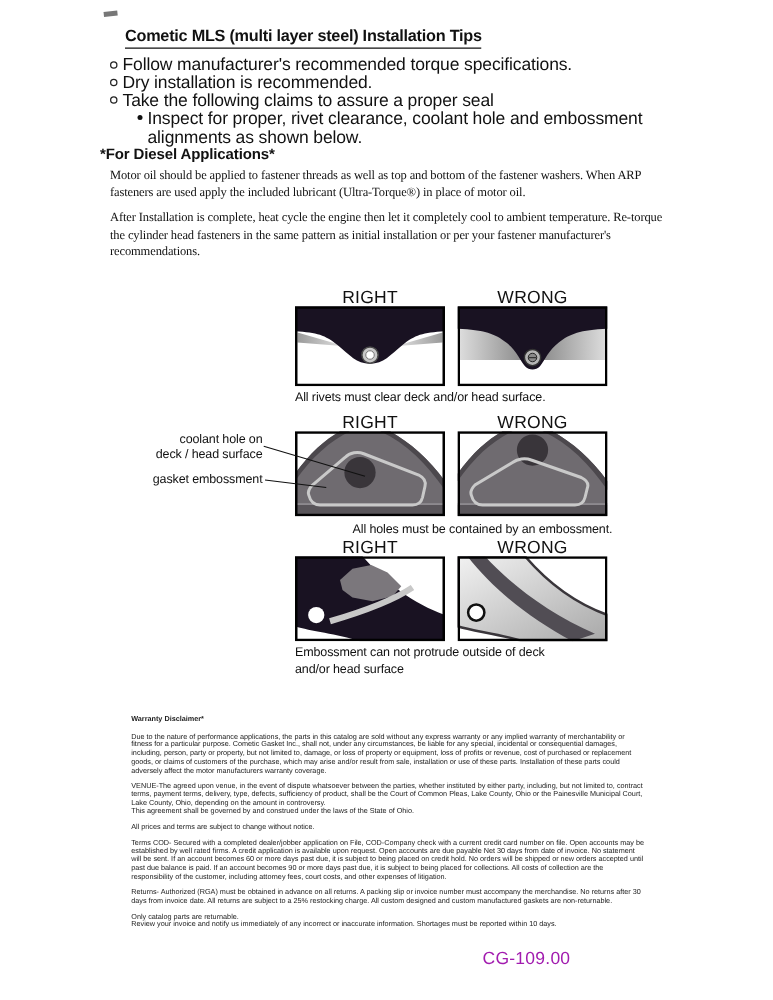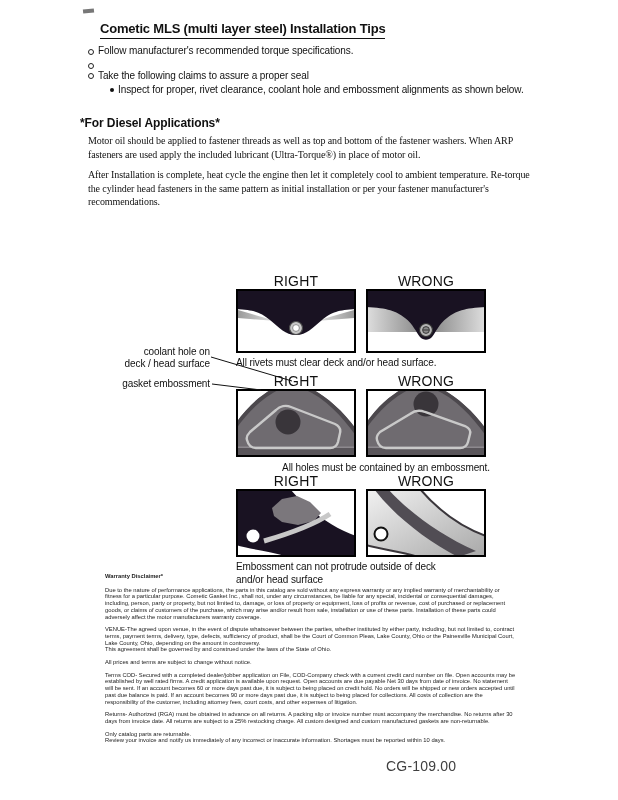--- a/index.html
+++ b/index.html
@@ -5,31 +5,31 @@
   html,body{margin:0;padding:0;background:#888;}
   .page{position:relative;width:618px;height:800px;background:#ffffff;overflow:hidden;
         font-family:"Liberation Sans",sans-serif;color:#111;}
   .abs{position:absolute;}
 
   .artifact{left:83px;top:9px;width:11px;height:4px;background:#4a4a4a;opacity:.75;transform:rotate(-6deg);}
 
   .title{left:100px;top:21px;font-size:13px;font-weight:bold;letter-spacing:-0.2px;
          border-bottom:1.5px solid #111;padding-bottom:2px;}
 
-  .bullets{left:88px;top:44px;width:452px;font-size:10px;letter-spacing:-0.1px;}
+  .bullets{left:88px;top:44px;width:452px;font-size:14px;letter-spacing:-0.1px;}
   .brow{display:flex;line-height:14.4px;}
   .brow .ob{flex:0 0 auto;width:4px;height:4px;border:1px solid #222;border-radius:50%;margin:4.5px 4px 0 0;}
   .brow.sub{margin-left:22px;}
   .brow .fb{flex:0 0 auto;width:4px;height:4px;background:#111;border-radius:50%;margin:5px 4px 0 0;}
 
   .h2{left:80px;top:116px;font-size:12px;font-weight:bold;letter-spacing:-0.1px;}
   .para{left:88px;width:452px;font-size:10px;line-height:13.6px;letter-spacing:-0.1px;font-family:Liberation Serif, serif;}
   .p1{top:134px;} .p2{top:168px;} .note{top:212px;}
 
-  .dgrow{width:250px;margin-top:44px;}
+  .dgrow{width:250px;}
   .dgrow .lblrow{display:flex;width:250px;}
   .dgrow .lbl{width:120px;text-align:center;font-size:14px;letter-spacing:0.2px;}
   .dgrow .lbl+.lbl{margin-left:10px;}
   .panels{position:absolute;top:16px;left:0;display:flex;}
   .panel{width:120px;}
   .panel+.panel{margin-left:10px;}
   .panel svg{display:block;}
   .cap{position:absolute;left:0;width:300px;font-size:10px;line-height:12.5px;letter-spacing:-0.1px;}
   #row1{left:236px;top:229px;} #row1 .cap{top:84px;}
   #row2{left:236px;top:329px;} #row2 .cap{top:89px;text-align:center;}
@@ -38,38 +38,39 @@
   .sidelabel{width:112px;text-align:right;font-size:10px;line-height:12px;letter-spacing:-0.1px;}
   #lbl-coolant{left:98px;top:346px;}
   #lbl-emboss{left:98px;top:378px;text-align:right;}
   #leaders{left:205px;top:344px;z-index:5;}
 
   .fineprint{left:105px;top:573px;width:412px;font-size:5.8px;line-height:6.7px;color:#222;letter-spacing:0;}
   .fineprint .fhead{font-weight:bold;margin:0 0 7px 0;}
   .fineprint p{margin:0;}
   .fineprint p.gap{margin-top:6px;}
 
-  .pagenum{left:386px;top:758px;font-size:14px;letter-spacing:0.2px;color:#404040;}
+  .pagenum{left:386px;top:758px;font-size:14px;letter-spacing:0.2px;color:#a21caf;}
 </style>
 </head>
 <body>
 
 <div class="page">
 
   <div class="abs artifact"></div>
 
   <div class="abs title">Cometic MLS (multi layer steel) Installation Tips</div>
 
   <div class="abs bullets">
     <div class="brow">
         <span class="ob"></span>
         <span>Follow manufacturer's recommended torque specifications.</span>
       </div>
     <div class="brow">
         <span class="ob"></span>
+        <span>Dry installation is recommended.</span>
       </div>
     <div class="brow">
         <span class="ob"></span>
         <span>Take the following claims to assure a proper seal</span>
       </div>
     <div class="brow sub">
         <span class="fb"></span>
         <span>Inspect for proper, rivet clearance, coolant hole and embossment alignments as shown below.</span>
       </div>
   </div>

